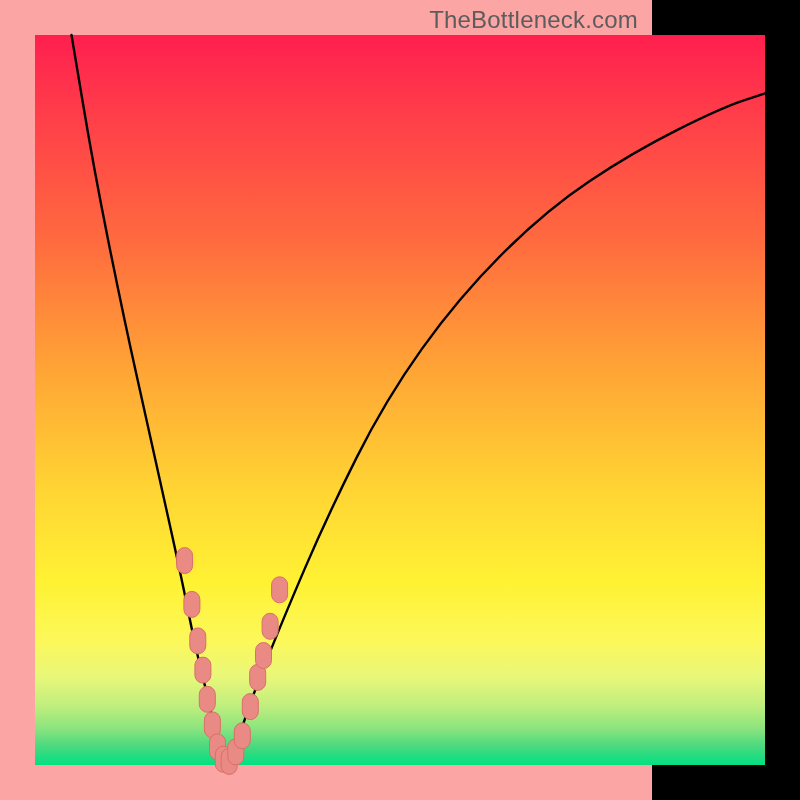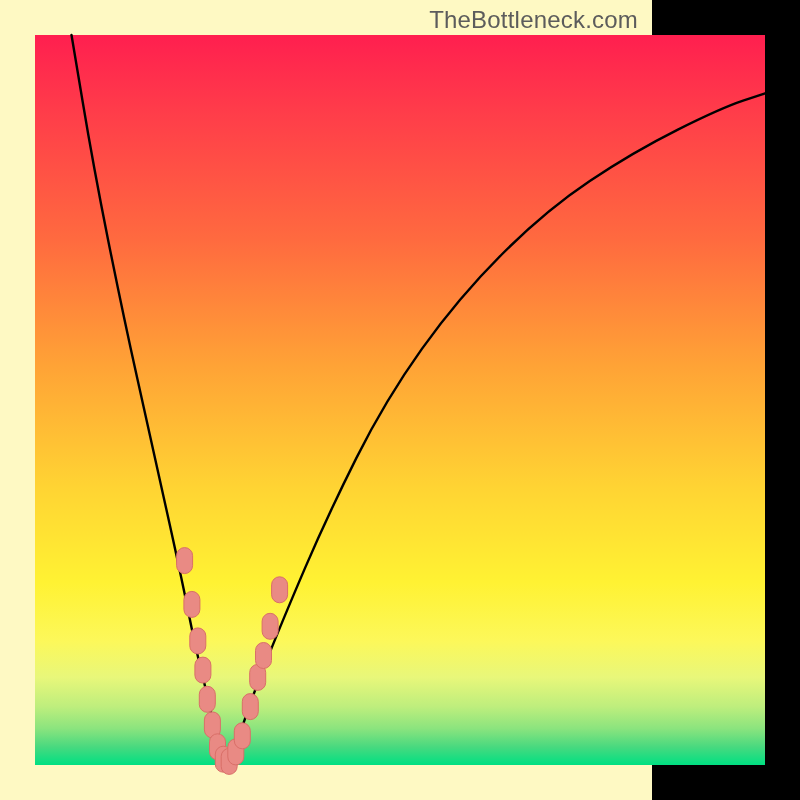--- a/index.html
+++ b/index.html
@@ -10,21 +10,21 @@
     overflow: hidden;
     background: #000;
     font-family: Arial, Helvetica, sans-serif;
   }
   .frame {
     position: absolute;
     left: 0;
     top: 0;
     width: 652px;
     height: 800px;
-    background: #fef9c3;
+    background: #fca5a5;
   }
   .plot {
     position: absolute;
     left: 35px;
     top: 35px;
     width: 730px;
     height: 730px;
     
     background: linear-gradient(to bottom,
       #ff1f4f 0%,

